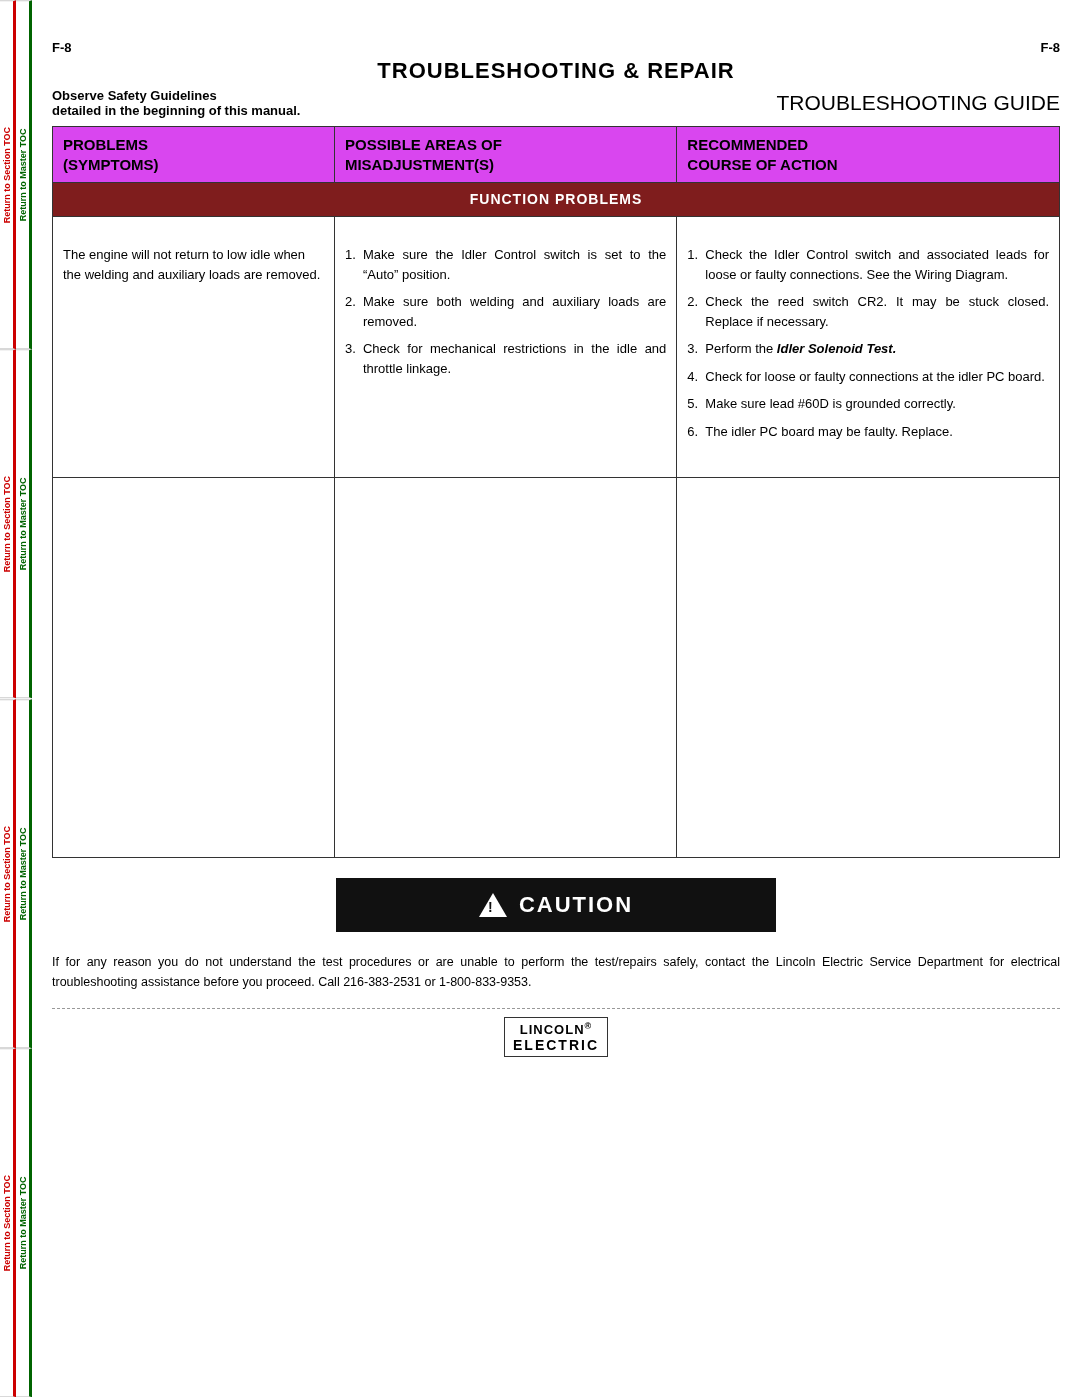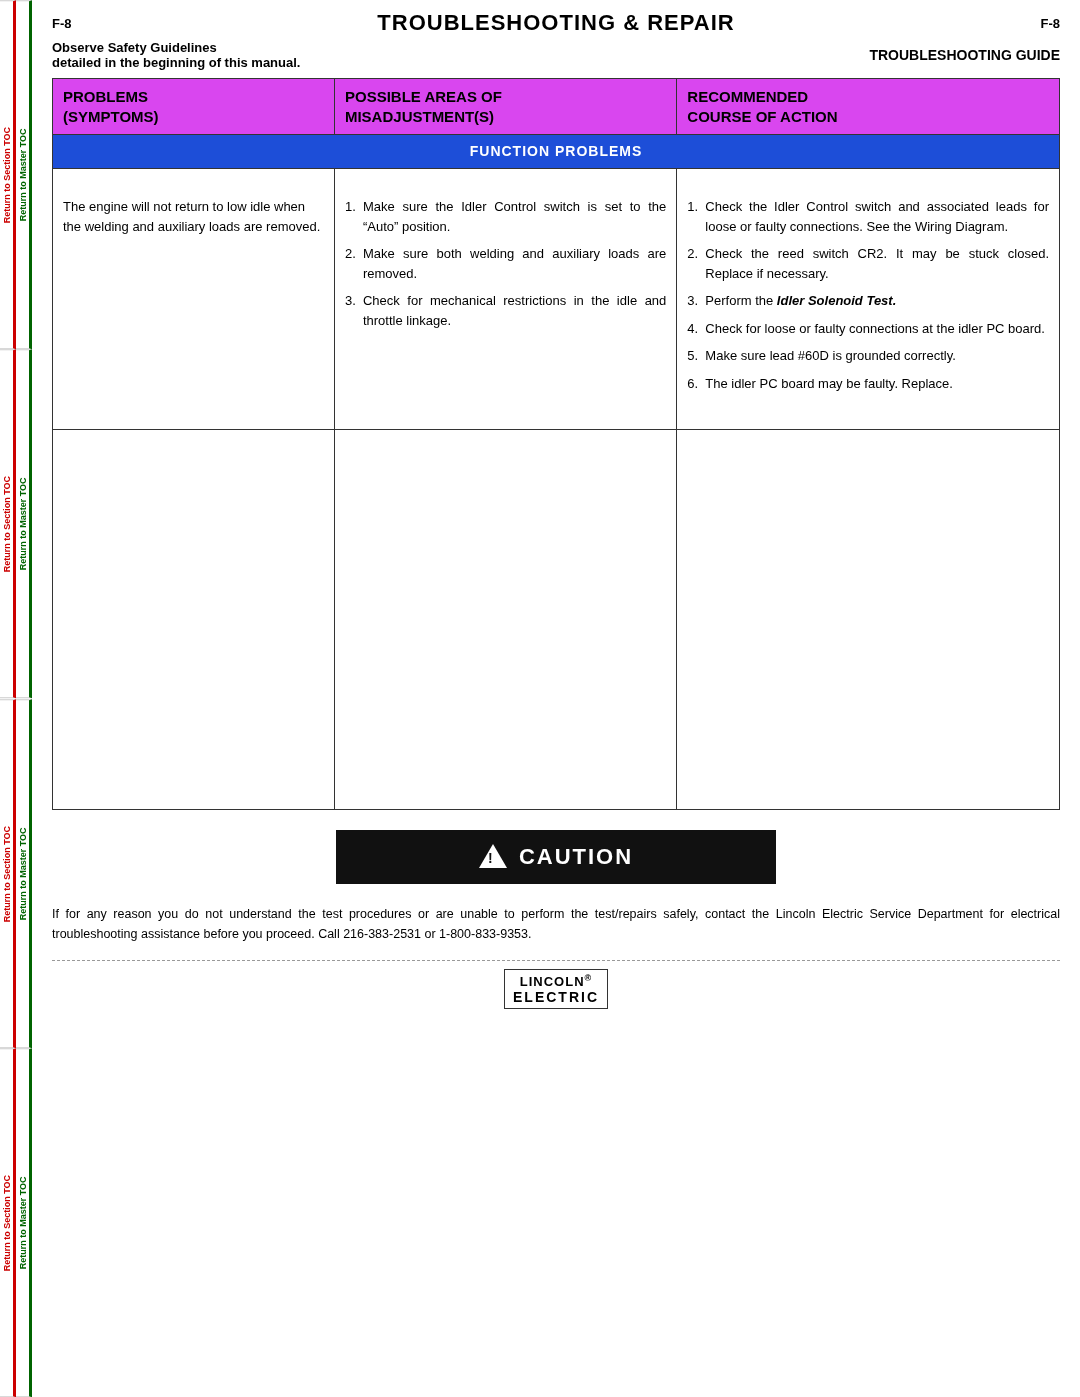--- a/index.html
+++ b/index.html
@@ -34,40 +34,41 @@
       font-size: 13px;
       font-weight: bold;
     }
 
     .page-title {
       text-align: center;
       flex: 1;
       font-size: 22px;
       font-weight: bold;
       letter-spacing: 1px;
+      margin-top: 48px;
     }
 
     .safety-notice {
       margin-bottom: 8px;
       display: flex;
       justify-content: space-between;
       align-items: center;
     }
 
     .safety-text {
       font-size: 13px;
     }
 
     .safety-text strong {
       font-weight: bold;
     }
 
     .guide-title {
-      font-size: 14px;
-      font-weight: bold;
+      font-size: 21px;
+      font-weight: normal;
       text-align: right;
     }
 
     
     .trouble-table {
       width: 100%;
       border-collapse: collapse;
       margin-bottom: 16px;
     }
 
@@ -84,21 +85,21 @@
 
     .trouble-table td {
       border: 1.5px solid #333;
       padding: 28px 10px;
       vertical-align: top;
       font-size: 13px;
       line-height: 1.5;
     }
 
     .section-header-row td {
-      background: #1d4ed8;
+      background: #7f1d1d;
       color: #fff;
       font-weight: bold;
       font-size: 14px;
       text-align: center;
       letter-spacing: 1px;
       padding: 6px;
     }
 
     .col-problems { width: 28%; }
     .col-misadj { width: 34%; }
@@ -125,20 +126,21 @@
     .cell-list li .text {
       flex: 1;
       text-align: justify;
     }
 
     
     .caution-box {
       background: #111;
       color: #fff;
       display: flex;
+      align-items: center;
       justify-content: center;
       padding: 14px 30px;
       margin: 20px auto;
       width: 440px;
       font-size: 22px;
       font-weight: bold;
       letter-spacing: 2px;
     }
 
     .caution-triangle {

